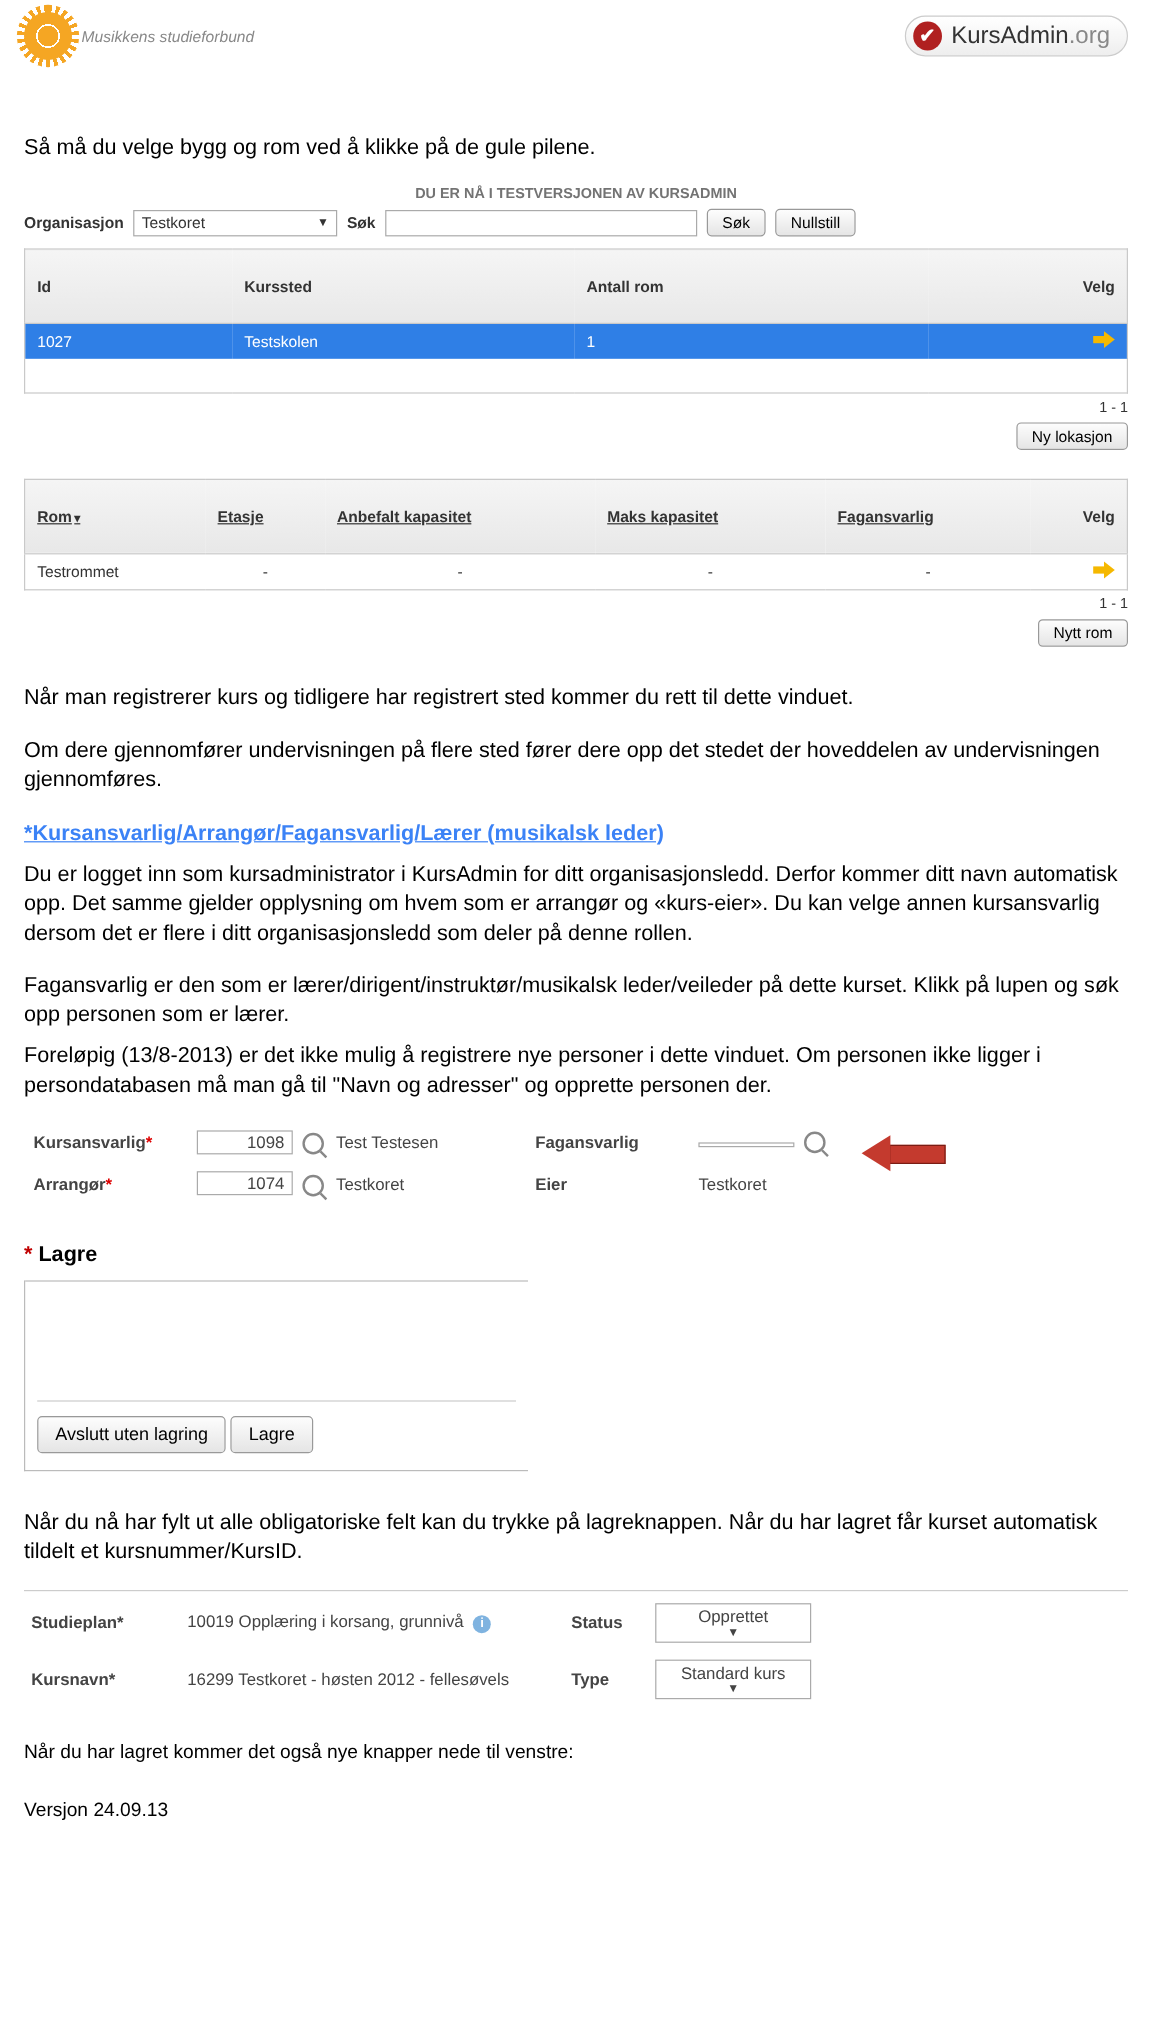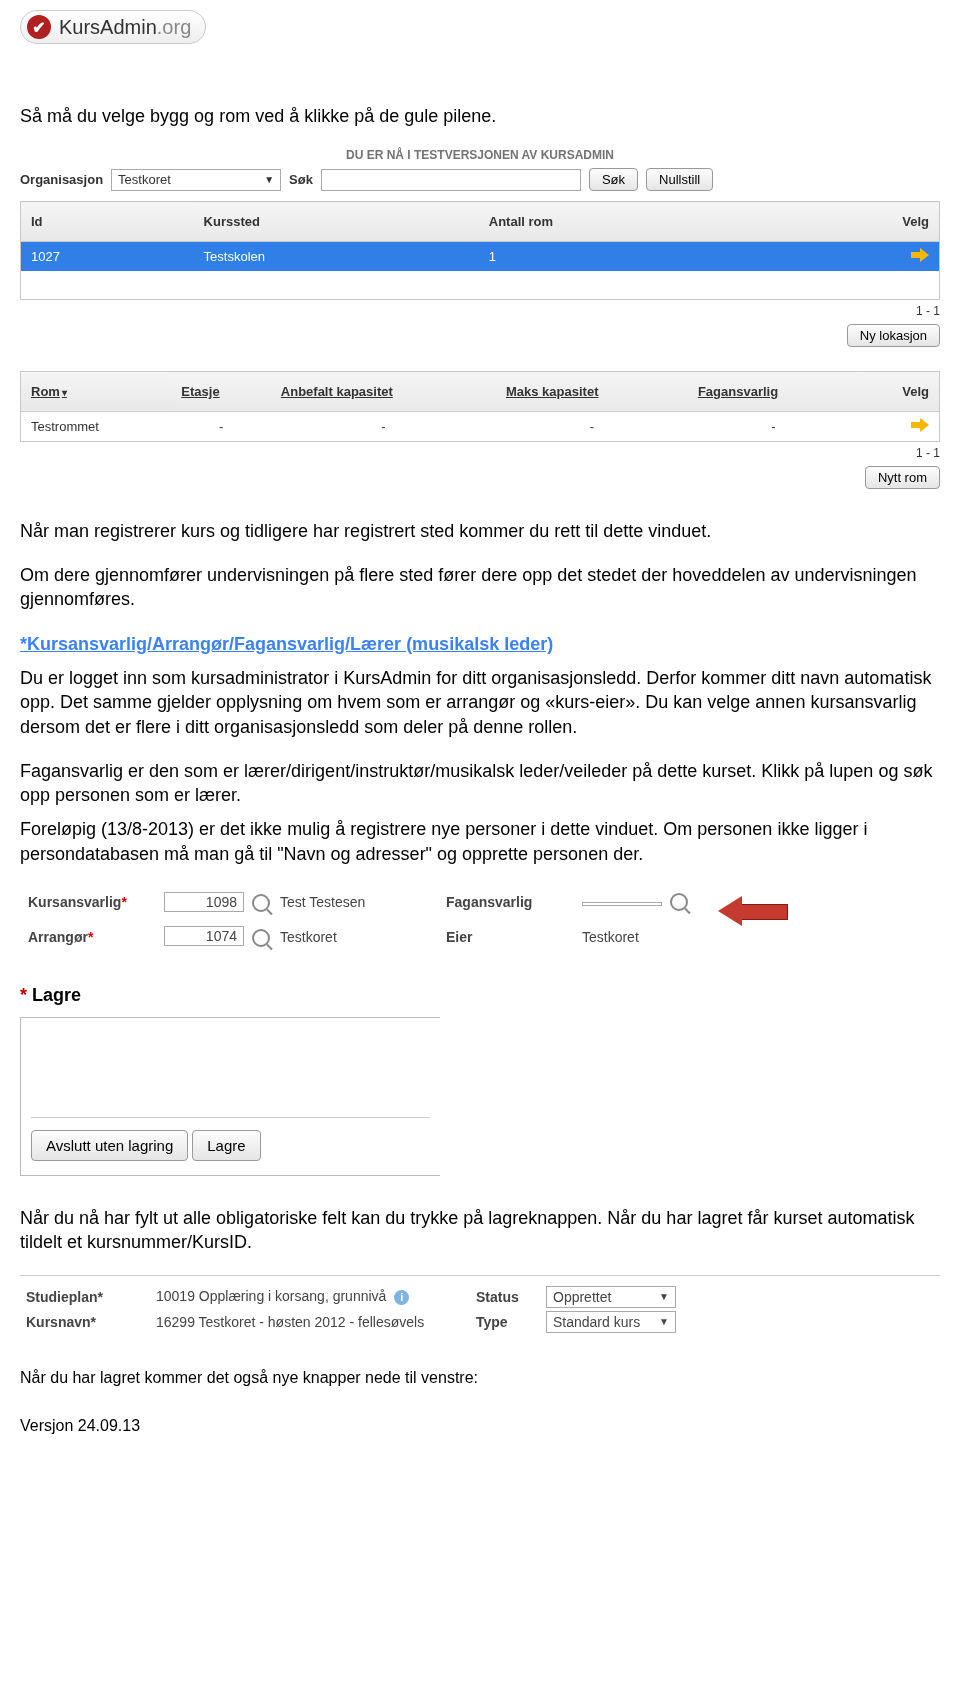--- a/index.html
+++ b/index.html
@@ -123,21 +123,21 @@
   table.grid {
     width: 100%;
     border-collapse: collapse;
     border: 1px solid #c9c9c9;
     font-size: 13px;
   }
   table.grid th {
     background: linear-gradient(#f5f5f5, #e8e8e8);
     border-bottom: 1px solid #c9c9c9;
     text-align: left;
-    padding: 12px 10px;
+    padding: 23px 10px;
     font-weight: bold;
     text-decoration: underline;
   }
   table.grid th.nolink { text-decoration: none; }
   table.grid td {
     padding: 6px 10px;
   }
   tr.selected td {
     background: #2f7fe6;
     color: #fff;
@@ -254,47 +254,51 @@
     border-top:1px solid #ccc;
     margin-bottom:12px;
   }
 
   
   .status-panel {
     border-top: 1px solid #ccc;
     padding: 10px 6px 6px 6px;
     display: grid;
     grid-template-columns: 130px 320px 70px 160px;
-    row-gap: 3px;
+    row-gap: 14px;
     align-items: center;
     font-size: 14px;
     color: #444;
     font-weight: bold;
   }
   .status-panel .val { font-weight: normal; }
   .info-icon {
     display:inline-block;
     width:15px; height:15px; border-radius:50%;
     background:#7fb3e0; color:#fff; font-size:11px;
     text-align:center; line-height:15px; font-weight:bold;
     margin-left:4px;
   }
   .select-box {
     border:1px solid #aaa; background:#fff; padding:2px 6px;
     display:inline-flex; align-items:center; justify-content:space-between;
-    min-width:130px; font-weight:normal;
+    min-width:130px; font-weight:normal;flex-direction:column;
   }
 
   .footer-line { font-size: 16px; margin-top: 30px; }
   .version { font-size: 16px; margin-top: 30px; }
 </style>
 </head>
 <body>
 
 <div class="header-bar">
+  <div class="logo-left">
+    <div class="sun-icon"></div>
+    <span class="logo-left-text">Musikkens studieforbund</span>
+  </div>
   <div class="logo-right">
     <div class="check-badge">✔</div>
     <span class="logo-right-text">
       <span>KursAdmin</span><span class="org">.org</span>
     </span>
   </div>
 </div>
 
 <div class="body-text btxt">Så må du velge bygg og rom ved å klikke på de gule pilene.</div>
 

